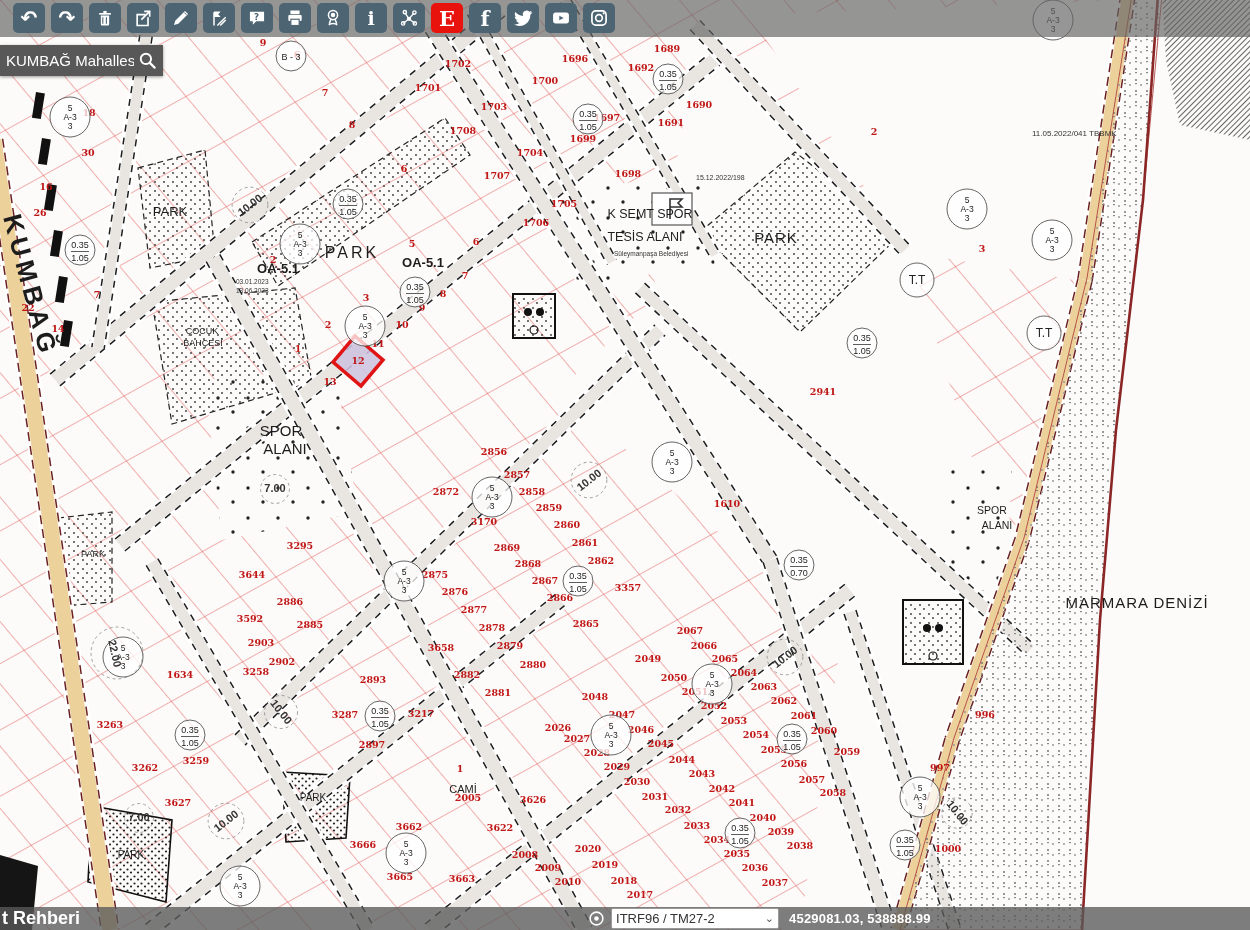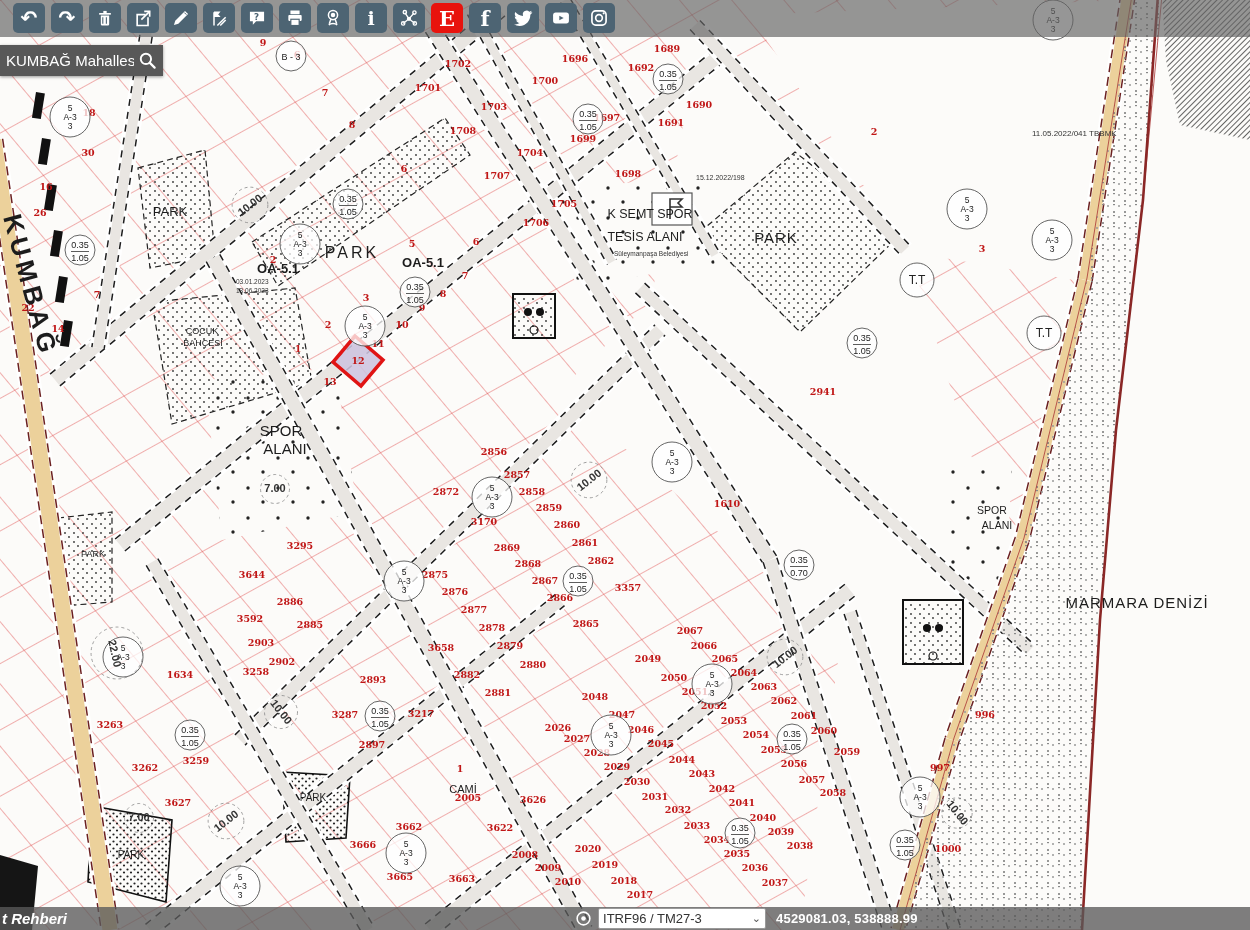--- a/index.html
+++ b/index.html
@@ -19,21 +19,21 @@
   .tbtn .glyph.serif{font-family:"DejaVu Serif",serif;}
   
   #searchbox{position:absolute;left:0;top:45px;width:163px;height:31px;
     background:#585858;display:flex;align-items:center;z-index:21;
     box-shadow:0 1px 3px rgba(0,0,0,.4);}
   #searchbox input{flex:1;background:transparent;border:none;outline:none;
     color:#fff;font:15px "Liberation Sans",sans-serif;padding:0 4px 0 6px;min-width:0;}
   
   #statusbar{position:absolute;left:0;top:907px;width:1250px;height:23px;
     background:rgba(90,90,90,.78);z-index:20;display:flex;align-items:center;}
-  #statusbar .left{color:#fff;font-weight:bold;font-size:15px;margin-left:2px;font-style:italic;}
+  #statusbar .left{color:#fff;font-weight:bold;font-size:18px;margin-left:2px;}
   #statusbar .locate{margin-left:508px;}
   .selectbox{margin-left:6px;width:158px;height:19px;background:#fff;border:1px solid #999;
     border-radius:2px;display:flex;align-items:center;justify-content:space-between;
     font-size:13px;color:#333;padding:0 4px;cursor:pointer;}
   .selectbox .chev{color:#555;font-size:11px;}
   #coords{color:#fff;font-weight:bold;font-size:13px;margin-left:10px;letter-spacing:.2px;}
   
   text{user-select:none;}
   .pn{font:bold 9.5px "DejaVu Serif",serif;fill:#c01616;text-anchor:middle;}
   .pl{font-family:"Liberation Sans",sans-serif;fill:#1c1c1c;text-anchor:middle;}
@@ -745,19 +745,19 @@
 
   <div id="statusbar">
     <span class="left">t Rehberi</span>
     <span class="locate" style="display:flex;">
       <svg width="17" height="17" viewBox="0 0 24 24">
         <circle cx="12" cy="12" r="9" fill="none" stroke="#fff" stroke-width="2.2"></circle>
         <circle cx="12" cy="12" r="3.2" fill="#fff"></circle>
       </svg>
     </span>
     <div class="selectbox">
-      <span>ITRF96 / TM27-3</span>
+      <span>ITRF96 / TM27-2</span>
       <span class="chev">⌄</span>
     </div>
     <span id="coords">4529081.03, 538888.99</span>
   </div>
 
 </div>
 
 </body></html>

